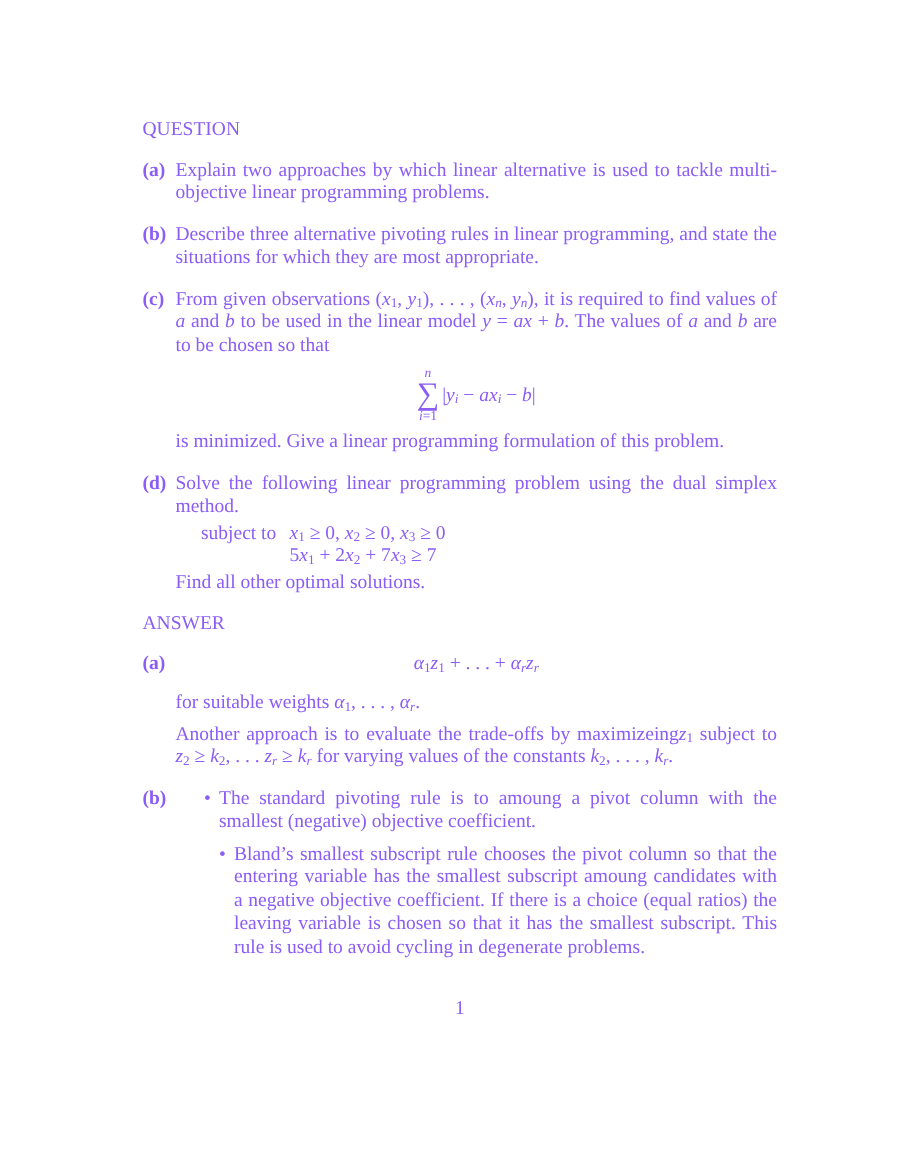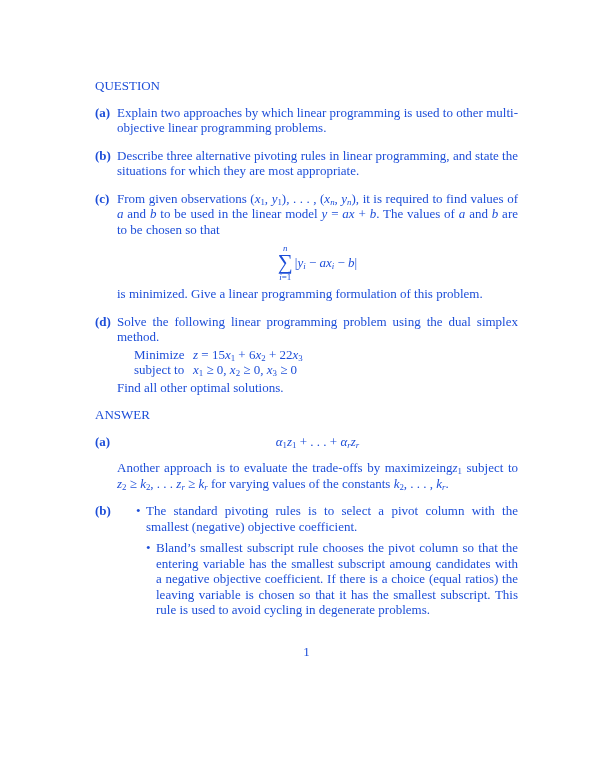--- a/index.html
+++ b/index.html
@@ -7,21 +7,21 @@
     position: relative;
     width: 600px;
     height: 776px;
     background: #ffffff;
     box-sizing: border-box;
     padding: 78px 82px 0 95px;
     overflow: hidden;
     font-family: "Liberation Serif", "DejaVu Serif", serif;
     font-size: 13px;
     line-height: 15.5px;
-    color: #1d4ed8;
+    color: #8b5cf6;
   }
   .heading { margin: 0 0 11px 0; }
   .item { position: relative; padding-left: 22px; margin-bottom: 12px; }
   .item > .label { position: absolute; left: 0; top: 0; font-weight: bold; }
   .para { text-align: justify; }
   .para + .para { margin-top: 5px; font-family: Liberation Serif, serif; }
   i { font-style: italic; }
   sub { font-size: 0.68em; line-height: 0; vertical-align: -0.22em; }
 
   .display-math {
@@ -50,21 +50,21 @@
 </style>
 </head>
 <body>
 
 <div class="page">
 
   <div class="heading">QUESTION</div>
 
   <div class="item">
     <span class="label">(a)</span>
-    <div class="para">Explain two approaches by which linear programming is used to other multi-objective linear programming problems.</div>
+    <div class="para">Explain two approaches by which linear alternative is used to tackle multi-objective linear programming problems.</div>
   </div>
 
   <div class="item">
     <span class="label">(b)</span>
     <div class="para">Describe three alternative pivoting rules in linear programming, and state the situations for which they are most appropriate.</div>
   </div>
 
   <div class="item">
     <span class="label">(c)</span>
     <div class="para">From given observations (<i>x</i><sub>1</sub>, <i>y</i><sub>1</sub>), . . . , (<i>x</i><sub><i>n</i></sub>, <i>y</i><sub><i>n</i></sub>), it is required to find values of <i>a</i> and <i>b</i> to be used in the linear model <i>y</i> = <i>ax</i> + <i>b</i>. The values of <i>a</i> and <i>b</i> are to be chosen so that</div>
@@ -77,46 +77,47 @@
       <span class="sum-expr">|<i>y</i><sub><i>i</i></sub> − <i>ax</i><sub><i>i</i></sub> − <i>b</i>|</span>
     </div>
     <div class="para">is minimized. Give a linear programming formulation of this problem.</div>
   </div>
 
   <div class="item">
     <span class="label">(d)</span>
     <div class="para">Solve the following linear programming problem using the dual simplex method.</div>
     <div class="lp">
       <div class="lp-row">
-        <span class="lp-lhs">Minimize</span>
-        <span class="lp-rhs"><i>z</i> = 15<i>x</i><sub>1</sub> + 6<i>x</i><sub>2</sub> + 22<i>x</i><sub>3</sub></span>
+        <span class="lp-lhs">subject to</span>
+        <span class="lp-rhs"><i>x</i><sub>1</sub> ≥ 0, <i>x</i><sub>2</sub> ≥ 0, <i>x</i><sub>3</sub> ≥ 0</span>
       </div>
       <div class="lp-row">
-        <span class="lp-lhs">subject to</span>
-        <span class="lp-rhs"><i>x</i><sub>1</sub> ≥ 0, <i>x</i><sub>2</sub> ≥ 0, <i>x</i><sub>3</sub> ≥ 0</span>
+        <span class="lp-lhs"></span>
+        <span class="lp-rhs">5<i>x</i><sub>1</sub> + 2<i>x</i><sub>2</sub> + 7<i>x</i><sub>3</sub> ≥ 7</span>
       </div>
     </div>
     <div class="para">Find all other optimal solutions.</div>
   </div>
 
   <div class="heading">ANSWER</div>
 
   <div class="item">
     <span class="label">(a)</span>
     <div class="display-math alpha">
       <span><i>α</i><sub>1</sub><i>z</i><sub>1</sub> + . . . + <i>α</i><sub><i>r</i></sub><i>z</i><sub><i>r</i></sub></span>
     </div>
+    <div class="para">for suitable weights <i>α</i><sub>1</sub>, . . . , <i>α</i><sub><i>r</i></sub>.</div>
     <div class="para">Another approach is to evaluate the trade-offs by maximizeing<i>z</i><sub>1</sub> subject to <i>z</i><sub>2</sub> ≥ <i>k</i><sub>2</sub>, . . . <i>z</i><sub><i>r</i></sub> ≥ <i>k</i><sub><i>r</i></sub> for varying values of the constants <i>k</i><sub>2</sub>, . . . , <i>k</i><sub><i>r</i></sub>.</div>
   </div>
 
   <div class="item">
     <span class="label">(b)</span>
     <div class="bullet l1">
       <span class="marker">•</span>
-      <span class="btext">The standard pivoting rules is to select a pivot column with the smallest (negative) objective coefficient.</span>
+      <span class="btext">The standard pivoting rule is to amoung a pivot column with the smallest (negative) objective coefficient.</span>
     </div>
     <div class="bullet l2">
       <span class="marker">•</span>
       <span class="btext">Bland’s smallest subscript rule chooses the pivot column so that the entering variable has the smallest subscript amoung candidates with a negative objective coefficient. If there is a choice (equal ratios) the leaving variable is chosen so that it has the smallest subscript. This rule is used to avoid cycling in degenerate problems.</span>
     </div>
   </div>
 
   <div class="pageno">1</div>
 
 </div>

